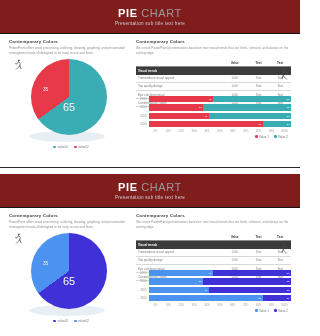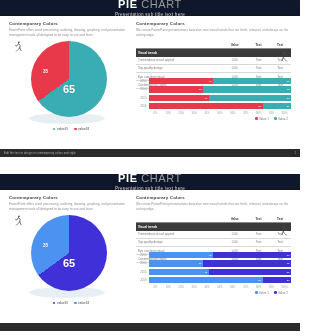--- a/index.html
+++ b/index.html
@@ -9,21 +9,21 @@
     background: #ffffff;
     font-family: "Liberation Sans", sans-serif;
     overflow: hidden;
   }
   .deck { width: 300px; height: 336px; position: relative; background: #fff; }
 
   
   .slide { position: relative; width: 300px; height: 168px; background: #ffffff; overflow: hidden; }
 
   .slide-header {
-    height: 16px; background: #0f172a; color: #fff;
+    height: 34px; background: #7f1d1d; color: #fff;
     display: flex; flex-direction: column; align-items: center; justify-content: center;
     border-bottom: 1px solid #141414;
   }
   .title-line { font-size: 11px; letter-spacing: 0.6px; line-height: 12px; white-space: nowrap; }
   .title-strong { font-weight: bold; color: #ffffff; }
   .title-light { font-weight: normal; color: #9a9a9a; }
   .subtitle { font-size: 4.6px; color: #cfcfcf; letter-spacing: 0.25px; margin-top: 2px; line-height: 6px; }
 
   .slide-body { position: relative; height: 133px; padding: 5px 9px 0 9px; display: flex; gap: 7px; }
   .col-left  { width: 123px; position: relative; }
@@ -31,21 +31,21 @@
 
   .sec-title { font-size: 4.4px; font-weight: bold; color: #3b3b3b; letter-spacing: .2px; margin-bottom: 2px; }
   .sec-body  { font-size: 3.1px; color: #8e8e8e; line-height: 4.6px; letter-spacing: .05px; }
 
   
   .runner { position: absolute; width: 9px; height: 11px; }
   .runner.one { left: 5px; top: 20px; }
   .runner.two { right: 2px; top: 30px; transform: scaleX(-1); }
 
   
-  .pie-wrap { position: absolute; left: 8px; top: 18px; width: 108px; height: 92px; font-weight: bold; }
+  .pie-wrap { position: absolute; left: 8px; top: 18px; width: 108px; height: 92px; }
   .pie-shadow {
     position: absolute; left: 12px; top: 74px; width: 76px; height: 11px;
     background: #dfe9f1; border-radius: 50%; opacity: .75;
   }
   .pie { position: absolute; left: 14px; top: 2px; width: 76px; height: 76px; border-radius: 50%; }
   .pie-label { position: absolute; color: #fff; text-shadow: 0 0 1px rgba(0,0,0,.18); }
   .pie-label.big   { font-size: 11px; left: 46px; top: 44px; }
   .pie-label.small { font-size: 4.6px; left: 26px; top: 30px; }
 
   .pie-legend { position: absolute; left: 0; top: 88px; width: 108px;

